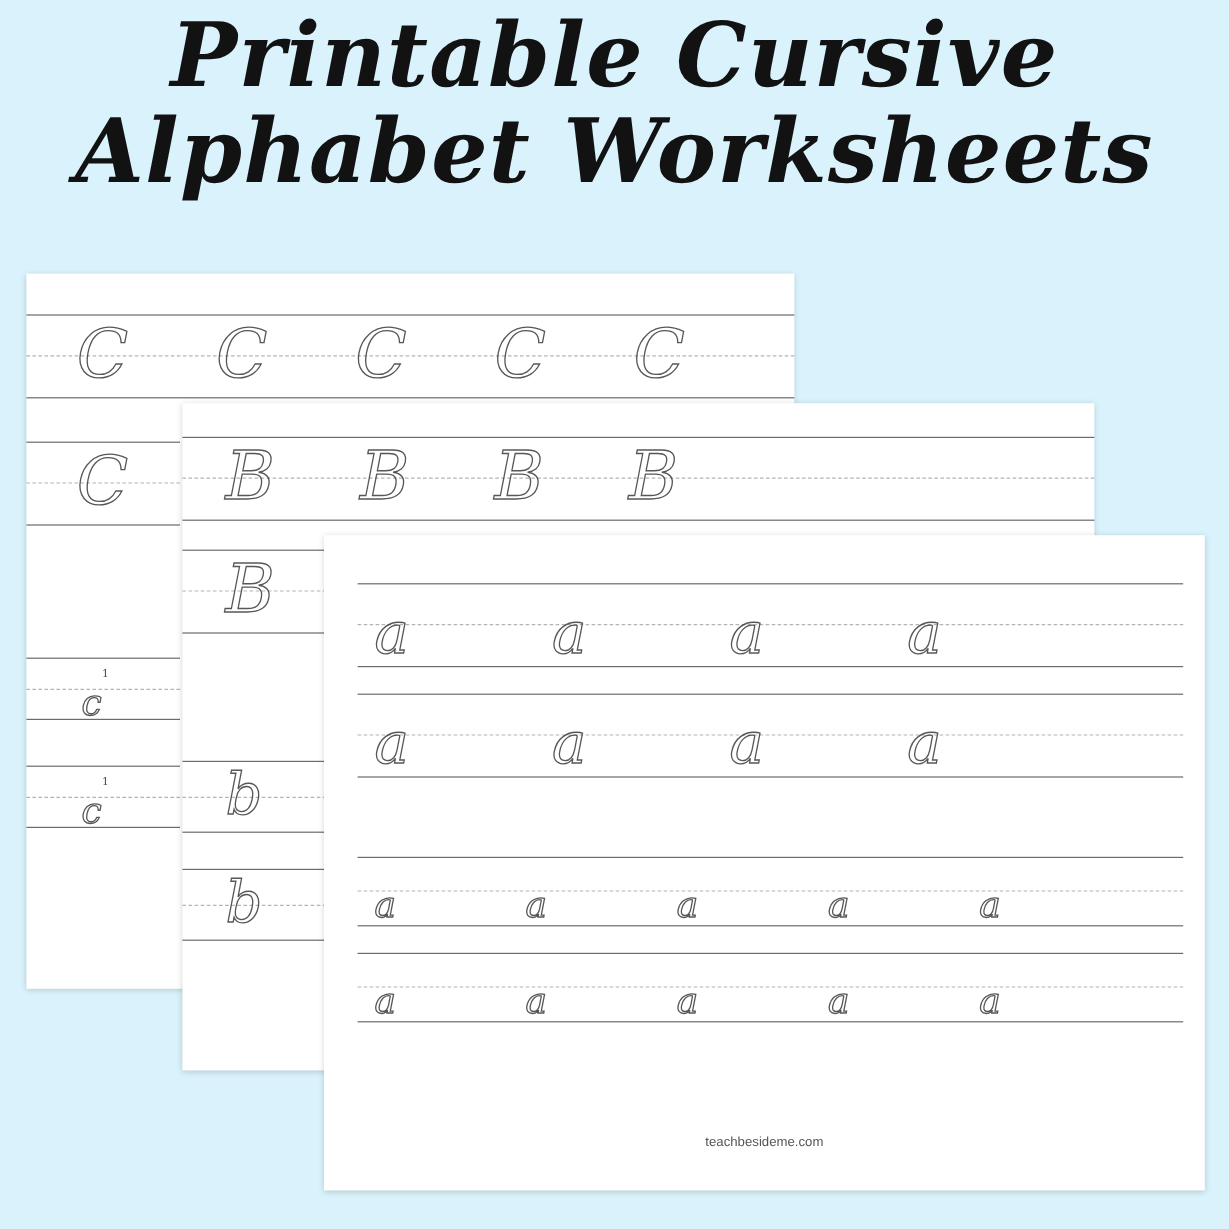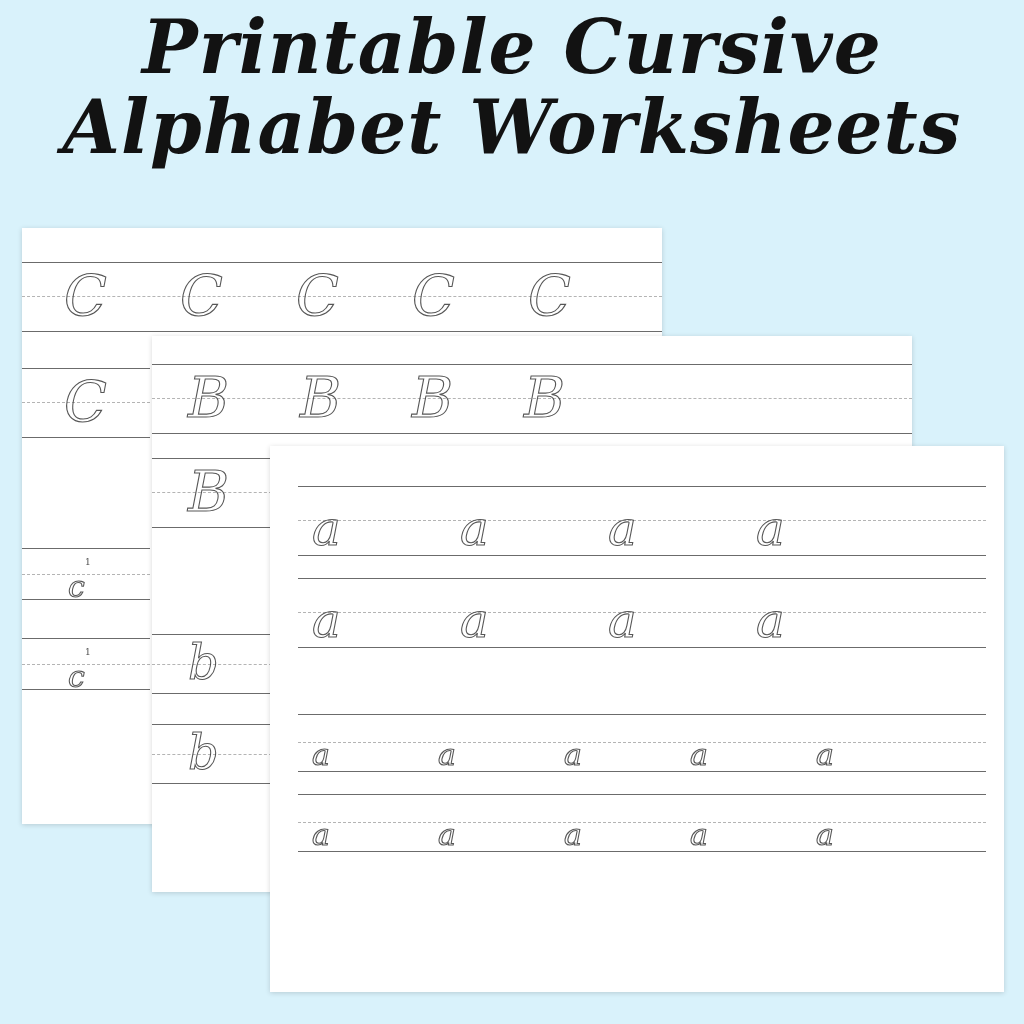--- a/index.html
+++ b/index.html
@@ -244,20 +244,21 @@
       <div class="rule-line" style="top:0;left:28px;width:688px;"></div>
       <div class="rule-line dashed" style="top:28px;left:28px;width:688px;"></div>
       <div class="rule-line" style="top:57px;left:28px;width:688px;"></div>
       <div class="glyph trace" style="left:42px;top:26px;font-size:30px;">a</div>
       <div class="glyph trace" style="left:168px;top:26px;font-size:30px;">a</div>
       <div class="glyph trace" style="left:294px;top:26px;font-size:30px;">a</div>
       <div class="glyph trace" style="left:420px;top:26px;font-size:30px;">a</div>
       <div class="glyph trace" style="left:546px;top:26px;font-size:30px;">a</div>
     </div>
 
+    <div class="footer-url" style="top:500px;">teachbesideme.com</div>
   </div>
 
   <div class="title-block">
     <div class="title-line title-line-1">Printable Cursive</div>
     <div class="title-line title-line-2">Alphabet Worksheets</div>
   </div>
 
 </div>
 
 </body></html>

